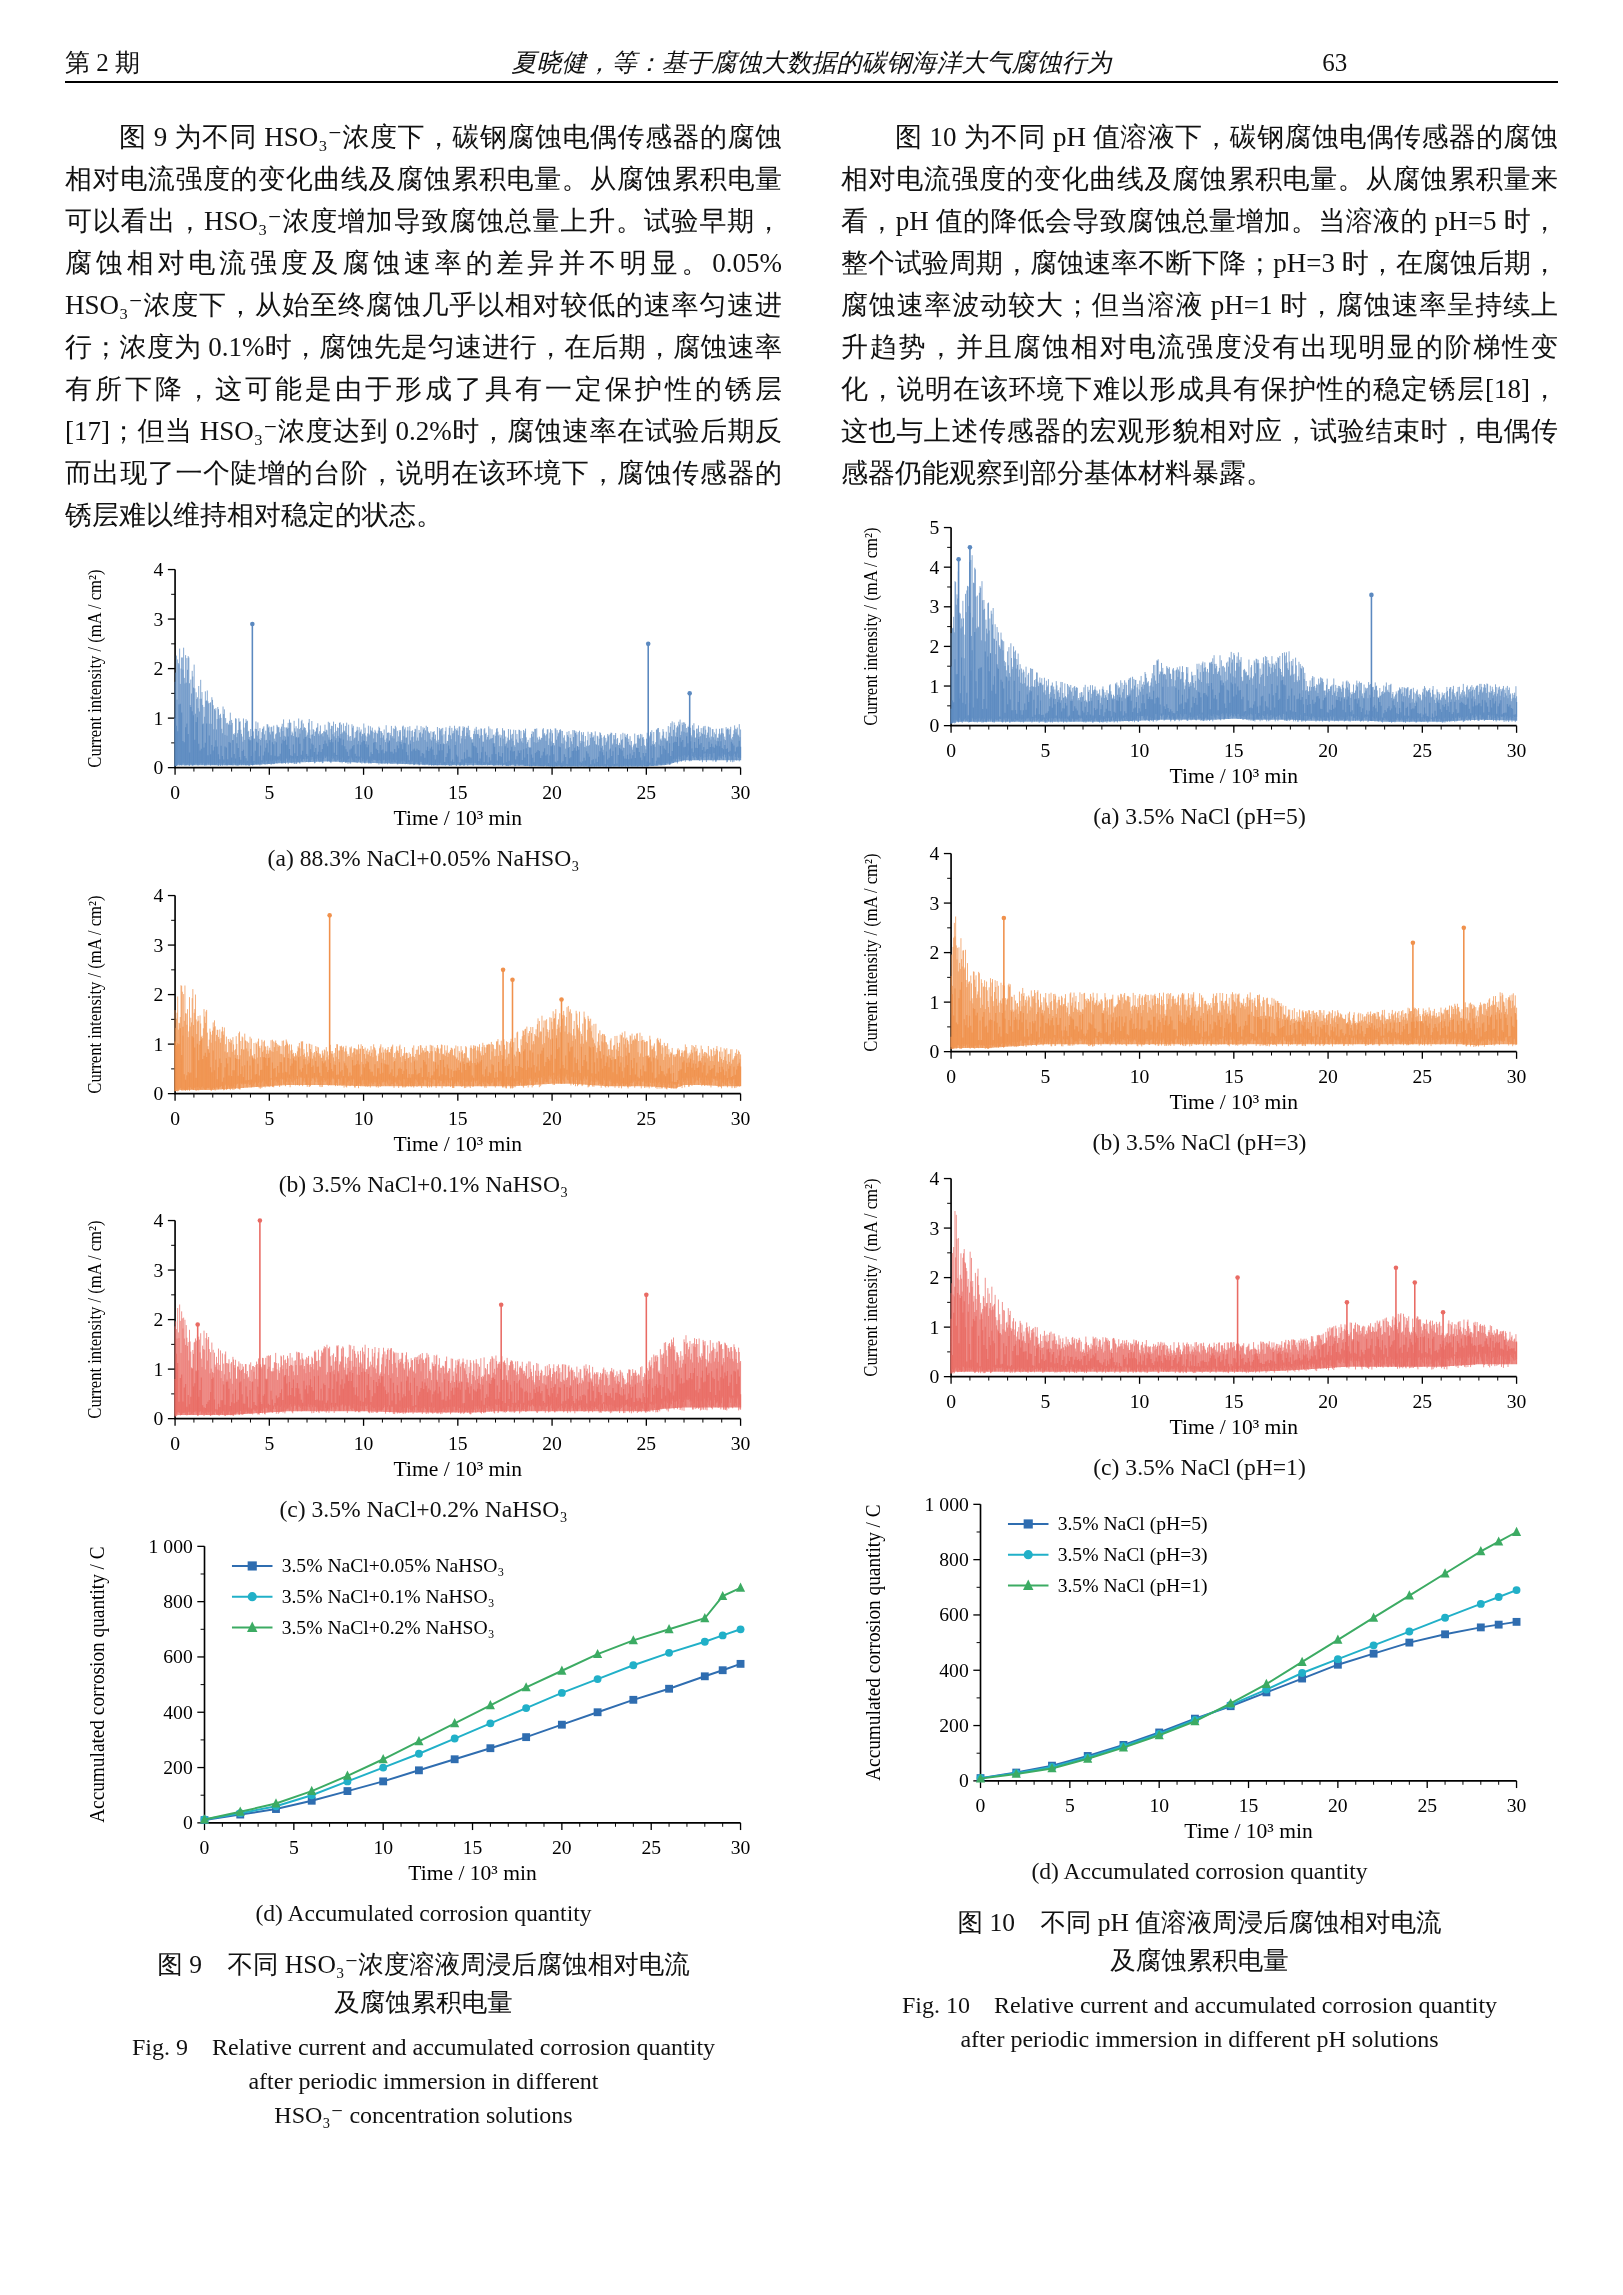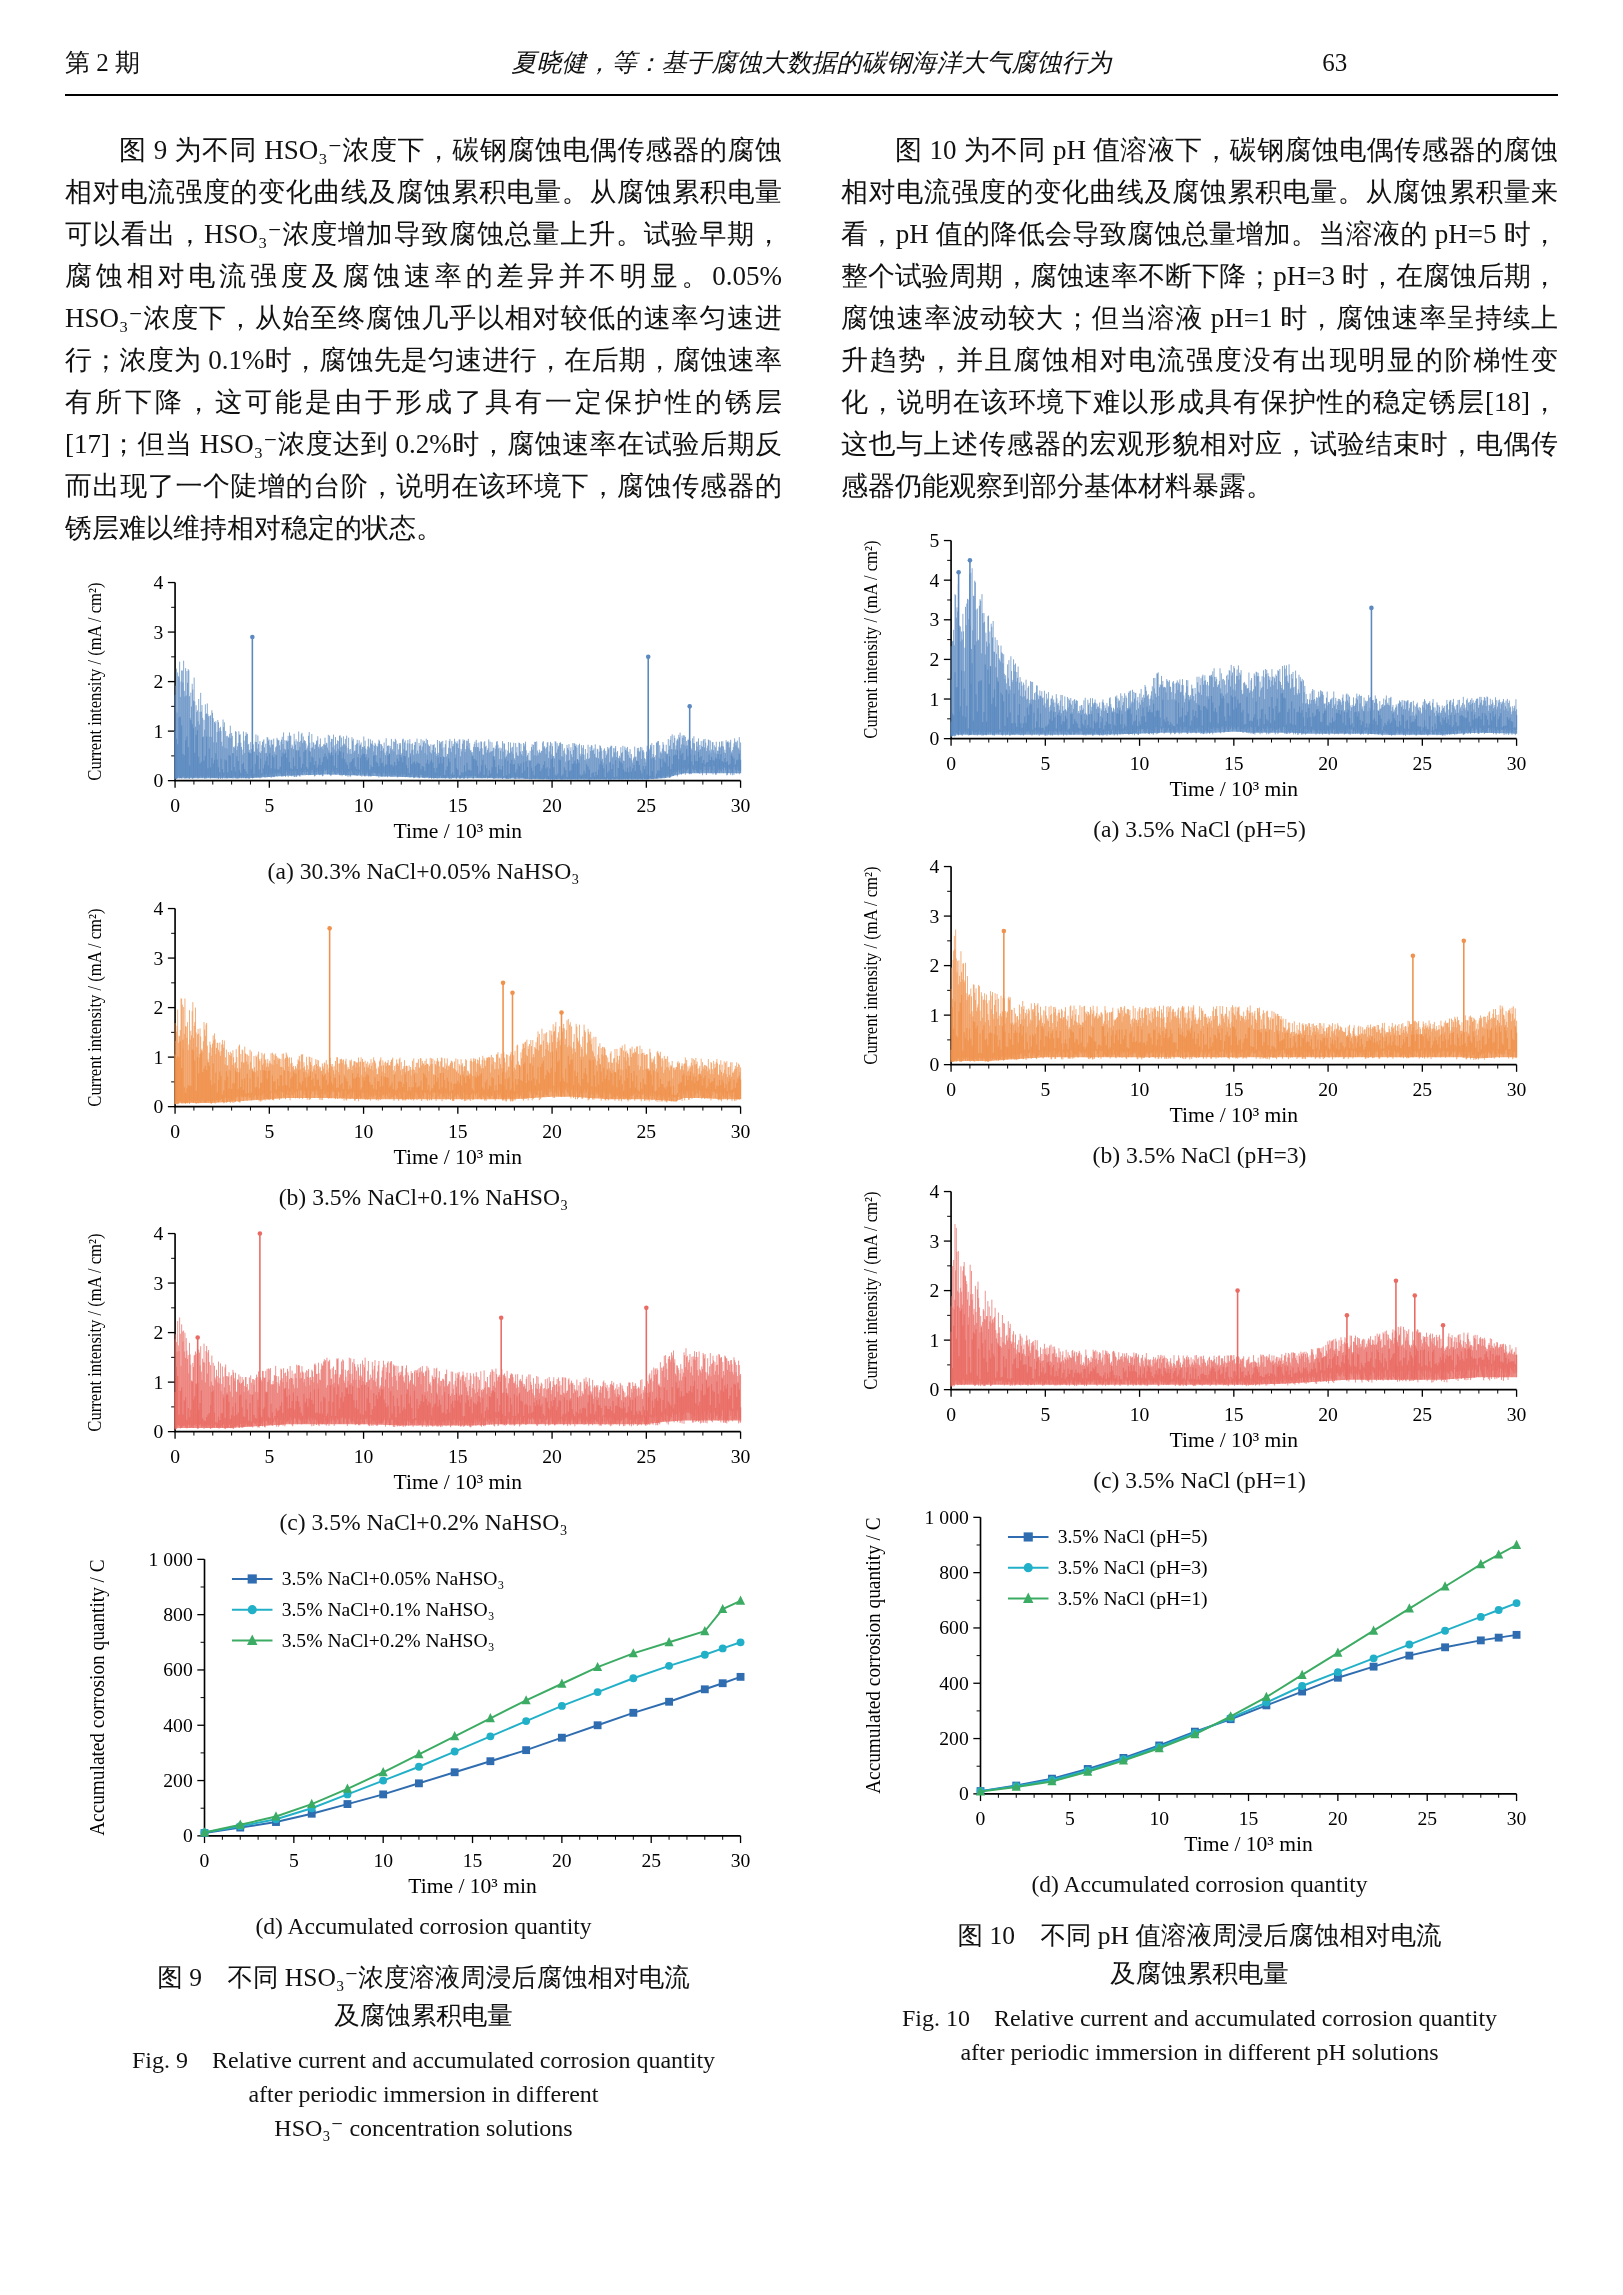--- a/index.html
+++ b/index.html
@@ -3,21 +3,21 @@
 <meta charset="utf-8">
 <style>
   html,body{margin:0;padding:0;background:#ffffff;}
   .page{
     width:1623px;min-height:2295px;background:#fff;box-sizing:border-box;
     padding:46px 65px 39px;color:#111;
     font-family:"Liberation Serif","DejaVu Serif",serif;
   }
   .page-header{
     display:grid;grid-template-columns:1fr auto 1fr;align-items:baseline;
-    font-size:25px;padding-bottom:15px;border-bottom:2px solid #000;
+    font-size:25px;padding-bottom:2px;border-bottom:2px solid #000;
   }
   .page-header .issue{text-align:left;}
   .page-header .running-title{text-align:left;font-style:italic;}
   .page-header .pageno{text-align:center;}
   .columns{display:flex;gap:59px;margin-top:33px;justify-content:center;}
   .col{flex:1;min-width:0;}
   .body-text{
     font-size:27px;line-height:42px;text-align:justify;text-indent:2em;
     margin:0 0 17px 0;
   }
@@ -117,21 +117,21 @@
             <path d="M150.0 326.1V251.8M152.0 325.4V264.1M154.0 324.8V272.2M156.0 324.2V231.3M158.0 324.2V230.4M160.1 324.2V243.8M162.1 324.2V287.2M164.1 324.2V289.0M166.1 324.2V266.4M168.1 324.2V260.3M170.1 324.2V276.4M172.1 324.2V304.8M174.1 324.2V235.2M176.2 324.2V241.9M178.2 324.2V247.7M180.2 324.2V285.3M182.2 324.2V258.1M184.2 324.2V251.1M186.2 324.2V291.3M188.2 324.2V301.6M190.2 324.2V299.2M192.2 324.2V261.6M194.3 324.2V297.2M196.3 324.2V290.1M198.3 324.2V260.4M200.3 324.2V309.1M202.3 324.2V278.9M204.3 324.2V307.4M206.3 324.2V293.2M208.3 324.2V301.7M210.3 324.2V296.1M212.4 324.2V286.0M214.4 324.2V295.7M216.4 324.2V307.7M218.4 324.2V315.1M220.4 324.2V294.5M222.4 324.2V310.3M224.4 324.2V315.4M226.4 324.2V295.7M228.5 324.2V297.1M230.5 324.2V315.2M232.5 324.2V288.7M234.5 324.2V290.0M236.5 324.2V312.5M238.5 324.2V285.6M240.5 324.2V307.0M242.5 324.2V314.2M244.5 324.2V290.8M246.6 324.2V297.9M248.6 324.2V311.8M250.6 324.2V316.1M252.6 324.2V302.6M254.6 324.2V300.7M256.6 324.2V310.0M258.6 324.2V313.5M260.6 324.2V317.4M262.7 324.2V284.7M264.7 324.2V286.5M266.7 324.1V310.2M268.7 324.0V304.7M270.7 323.9V317.9M272.7 323.7V302.3M274.7 323.6V288.5M276.7 323.5V289.8M278.7 323.3V310.7M280.8 323.2V294.3M282.8 323.1V316.7M284.8 322.9V309.3M286.8 322.8V303.2M288.8 322.7V297.7M290.8 322.5V290.6M292.8 322.4V304.7M294.8 322.3V286.1M296.8 322.1V309.0M298.9 322.0V289.2M300.9 321.9V292.3M302.9 321.7V309.9M304.9 321.6V289.3M306.9 321.5V311.1M308.9 321.3V310.5M310.9 321.2V306.6M312.9 321.1V291.2M315.0 321.0V285.4M317.0 320.8V287.3M319.0 320.7V285.3M321.0 320.6V292.8M323.0 320.4V280.5M325.0 320.4V299.6M327.0 320.3V308.9M329.0 320.2V310.3M331.0 320.2V292.5M333.1 320.1V305.8M335.1 320.0V281.8M337.1 320.0V310.0M339.1 319.9V281.6M341.1 319.8V291.5M343.1 319.8V308.4M345.1 319.7V302.1M347.1 319.6V283.7M349.2 319.6V281.1M351.2 319.5V307.1M353.2 319.4V309.8M355.2 319.4V282.8M357.2 319.3V299.7M359.2 319.2V291.0M361.2 319.2V293.1M363.2 319.1V304.1M365.2 319.0V298.0M367.3 319.0V308.0M369.3 318.9V303.6M371.3 318.8V293.2M373.3 318.8V303.9M375.3 318.7V299.5M377.3 318.6V291.7M379.3 318.6V286.6M381.3 318.6V291.0M383.3 318.6V295.3M385.4 318.7V285.4M387.4 318.8V289.1M389.4 318.8V284.3M391.4 318.9V289.0M393.4 318.9V305.4M395.4 319.0V286.2M397.4 319.1V308.5M399.4 319.1V288.4M401.5 319.2V282.3M403.5 319.3V283.3M405.5 319.3V293.7M407.5 319.4V284.9M409.5 319.5V295.1M411.5 319.5V299.9M413.5 319.6V303.6M415.5 319.7V310.1M417.5 319.7V300.2M419.6 319.8V298.8M421.6 319.9V295.4M423.6 319.9V293.5M425.6 320.0V306.9M427.6 320.1V310.5M429.6 320.1V292.1M431.6 320.2V311.1M433.6 320.3V292.8M435.7 320.3V289.3M437.7 320.4V286.5M439.7 320.5V287.4M441.7 320.5V292.1M443.7 320.6V296.9M445.7 320.7V292.9M447.7 320.7V310.9M449.7 320.8V304.6M451.7 320.9V307.2M453.8 320.9V289.9M455.8 321.0V288.8M457.8 321.1V299.2M459.8 321.1V301.1M461.8 321.2V305.8M463.8 321.3V293.5M465.8 321.3V301.3M467.8 321.4V300.4M469.8 321.5V306.0M471.9 321.5V303.0M473.9 321.6V303.3M475.9 321.7V289.4M477.9 321.7V286.6M479.9 321.8V303.8M481.9 321.9V303.8M483.9 321.9V306.5M485.9 322.0V299.3M488.0 322.1V304.3M490.0 322.1V294.2M492.0 322.2V298.5M494.0 322.3V288.2M496.0 322.3V292.2M498.0 322.4V299.7M500.0 322.5V289.9M502.0 322.5V290.8M504.0 322.6V304.0M506.1 322.6V309.2M508.1 322.7V316.5M510.1 322.8V291.5M512.1 322.8V302.8M514.1 322.9V300.2M516.1 323.0V298.9M518.1 323.0V302.3M520.1 323.1V299.1M522.2 323.2V301.2M524.2 323.2V301.6M526.2 323.3V310.5M528.2 323.4V305.5M530.2 323.4V306.9M532.2 323.5V313.0M534.2 323.6V301.3M536.2 323.6V296.0M538.2 323.7V302.5M540.3 323.8V298.9M542.3 323.8V295.9M544.3 323.9V300.4M546.3 324.0V308.5M548.3 324.0V315.6M550.3 324.1V308.2M552.3 324.2V292.7M554.3 324.2V301.6M556.3 324.2V291.7M558.4 324.2V301.4M560.4 324.2V291.2M562.4 324.2V319.2M564.4 324.2V311.8M566.4 324.2V306.0M568.4 324.2V294.2M570.4 324.2V299.2M572.4 324.2V318.4M574.5 324.2V315.4M576.5 324.2V319.3M578.5 324.2V293.3M580.5 324.2V308.3M582.5 324.2V311.1M584.5 324.2V320.2M586.5 324.2V319.6M588.5 324.2V315.3M590.5 324.2V315.7M592.6 324.2V304.4M594.6 324.2V314.0M596.6 324.2V300.5M598.6 324.2V311.2M600.6 324.2V311.5M602.6 324.2V312.9M604.6 324.2V289.9M606.6 324.2V294.7M608.7 324.2V295.4M610.7 324.2V297.1M612.7 324.2V305.7M614.7 324.3V317.7M616.7 324.3V314.2M618.7 324.3V304.6M620.7 324.3V296.0M622.7 324.4V319.2M624.7 324.4V303.7M626.8 324.4V309.0M628.8 324.4V320.3M630.8 324.5V312.2M632.8 324.5V317.0M634.8 324.5V307.7M636.8 324.5V290.5M638.8 324.6V295.9M640.8 324.6V307.1M642.8 324.6V317.1M644.9 324.7V304.6M646.9 324.7V310.3M648.9 324.7V311.3M650.9 324.7V305.6M652.9 324.8V321.1M654.9 324.8V295.4M656.9 324.8V319.9M658.9 324.8V297.5M661.0 324.9V317.3M663.0 324.9V301.8M665.0 324.9V295.9M667.0 324.9V303.4M669.0 325.0V302.6M671.0 325.0V315.4M673.0 325.0V310.5M675.0 325.1V301.9M677.0 325.1V305.5M679.1 325.2V301.4M681.1 325.2V316.3M683.1 325.2V300.0M685.1 325.3V312.3M687.1 325.3V298.3M689.1 325.4V307.3M691.1 325.4V322.8M693.1 325.4V297.1M695.2 325.5V307.8M697.2 325.5V313.0M699.2 325.6V319.8M701.2 325.6V305.7M703.2 325.6V303.6M705.2 325.7V300.9M707.2 325.7V302.7M709.2 325.8V313.1M711.2 325.8V309.4M713.3 325.8V303.6M715.3 325.9V298.5M717.3 325.9V309.4M719.3 326.0V307.4M721.3 326.0V320.8M723.3 326.0V309.3M725.3 326.1V295.3M727.3 326.1V293.6M729.3 326.1V307.7M731.4 326.1V318.9M733.4 326.1V320.7M735.4 326.1V317.4M737.4 326.1V295.6M739.4 326.1V296.7M741.4 326.1V320.4M743.4 326.1V318.3M745.4 326.1V307.7M747.5 326.1V311.8M749.5 326.1V322.5M751.5 326.1V297.5M753.5 326.1V313.6M755.5 326.1V312.2M757.5 326.1V302.4M759.5 326.1V301.9M761.5 326.1V297.7M763.5 326.1V302.2M765.6 326.1V295.8M767.6 326.1V300.5M769.6 326.1V319.0M771.6 326.1V320.6M773.6 326.1V318.1M775.6 326.1V312.7M777.6 326.1V317.0M779.6 326.1V302.8M781.7 326.1V306.2M783.7 326.1V311.4M785.7 326.1V322.9M787.7 326.1V316.8M789.7 326.1V315.0M791.7 326.1V321.5M793.7 326.1V314.5M795.7 326.1V319.2M797.7 326.1V311.2M799.8 326.1V302.8M801.8 326.1V297.5M803.8 326.1V304.3M805.8 326.1V308.9M807.8 326.1V322.5M809.8 326.1V303.4M811.8 326.1V315.5M813.8 326.1V312.8M815.8 326.1V298.6M817.9 326.1V310.0M819.9 326.1V303.0M821.9 326.1V322.3M823.9 326.1V296.8M825.9 326.1V321.7M827.9 326.1V308.6M829.9 326.1V298.0M831.9 326.1V299.7M834.0 326.1V301.6M836.0 326.1V310.7M838.0 326.1V314.1M840.0 326.1V314.3M842.0 326.1V308.2M844.0 326.1V315.2M846.0 326.1V306.2M848.0 326.1V314.0M850.0 326.1V309.2M852.1 326.1V304.2M854.1 326.1V313.3M856.1 326.1V297.8M858.1 326.1V298.0M860.1 326.1V303.9M862.1 326.1V312.5M864.1 326.1V316.5M866.1 326.1V305.5M868.2 326.1V310.5M870.2 326.1V305.6M872.2 326.0V318.5M874.2 325.9V297.5M876.2 325.8V320.7M878.2 325.6V294.6M880.2 325.5V313.3M882.2 325.4V293.4M884.2 325.2V322.2M886.3 325.1V317.6M888.3 325.0V312.6M890.3 324.8V312.3M892.3 324.7V294.8M894.3 324.6V307.7M896.3 324.4V294.5M898.3 324.3V298.9M900.3 324.0V300.8M902.3 323.5V287.0M904.4 323.0V305.9M906.4 322.5V290.6M908.4 321.9V310.1M910.4 321.4V302.5M912.4 320.9V290.1M914.4 320.3V288.4M916.4 319.8V288.6M918.4 319.3V281.2M920.5 318.8V294.9M922.5 318.2V281.8M924.5 317.7V288.2M926.5 317.2V285.9M928.5 316.6V296.9M930.5 316.6V295.9M932.5 316.6V279.8M934.5 316.6V290.5M936.5 316.6V301.8M938.6 316.6V287.5M940.6 316.6V298.6M942.6 316.6V304.6M944.6 316.6V288.8M946.6 316.6V297.7M948.6 316.6V298.1M950.6 316.6V284.3M952.6 316.6V292.6M954.7 316.6V290.4M956.7 316.6V301.1M958.7 316.6V296.3M960.7 316.6V303.2M962.7 316.6V300.1M964.7 316.6V299.5M966.7 316.6V288.3M968.7 316.6V296.6M970.7 316.6V291.4M972.8 316.6V296.0M974.8 316.6V297.6M976.8 316.6V292.7M978.8 316.6V294.4M980.8 316.6V287.5M982.8 316.6V295.4M984.8 316.6V287.7M986.8 316.6V298.0M988.8 316.6V300.0M990.9 316.6V293.3M992.9 316.6V299.4M994.9 316.6V298.3M996.9 316.6V304.0M998.9 316.6V302.2M1000.9 316.6V288.5M1002.9 316.6V290.9M1004.9 316.6V294.1M1007.0 316.6V303.2M1009.0 316.6V296.7M1011.0 316.6V295.8M1013.0 316.6V286.9M1015.0 316.6V296.2" stroke="#5b89c0" stroke-width="1.8" stroke-opacity="0.9" fill="none"></path>
             <g stroke="#5b89c0" stroke-width="2.4">
               <line x1="268.21666666666664" y1="324.023125" x2="268.21666666666664" y2="108.32500000000002"></line>
               <circle cx="268.21666666666664" cy="108.32500000000002" r="3.5" fill="#5b89c0" stroke="none"></circle>
               <line x1="873.7166666666667" y1="325.916875" x2="873.7166666666667" y2="138.625"></line>
               <circle cx="873.7166666666667" cy="138.625" r="3.5" fill="#5b89c0" stroke="none"></circle>
               <line x1="937.15" y1="316.6375" x2="937.15" y2="214.375"></line>
               <circle cx="937.15" cy="214.375" r="3.5" fill="#5b89c0" stroke="none"></circle>
             </g>
           </svg>
-        <div class="panel-label">(a) 30.3% NaCl+0.05% NaHSO₃</div>
+        <div class="panel-label">(a) 88.3% NaCl+0.05% NaHSO₃</div>
       </div>
 
       <div class="chart">
         <svg width="693" height="275" viewBox="0 0 1060 420">
             <g stroke="#000" stroke-width="2.5" fill="none">
               <path d="M150 25L150 328L1015 328"></path>
             </g>
             <g stroke="#000" stroke-width="2">
               <line x1="178.83333333333334" y1="328" x2="178.83333333333334" y2="334" stroke-width="1.5"></line>
               <line x1="207.66666666666666" y1="328" x2="207.66666666666666" y2="334" stroke-width="1.5"></line>

